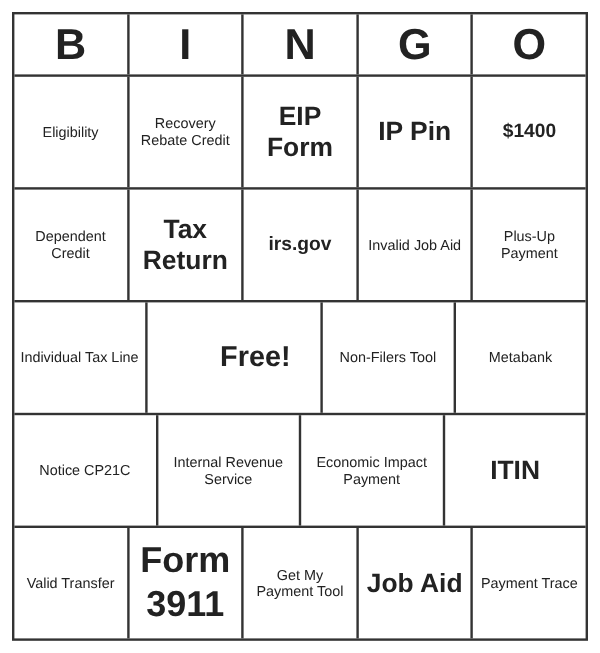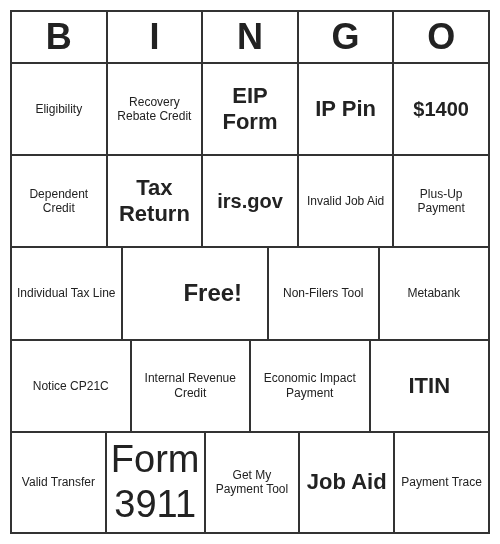--- a/index.html
+++ b/index.html
@@ -82,33 +82,33 @@
     .bingo-cell:last-child {
       border-right: none;
     }
 
     .bingo-cell.large-text {
       font-size: 22px;
       font-weight: bold;
     }
 
     .bingo-cell.medium-text {
-      font-size: 20px;
+      font-size: 16px;
       font-weight: bold;
     }
 
     .bingo-cell.free {
       font-size: 24px;
       font-weight: bold;
       margin-left: 36px;
     }
 
     .bingo-cell.xlarge-text {
-      font-size: 38px;
-      font-weight: normal;
+      font-size: 30px;
+      font-weight: bold;
     }
   </style>
 </head>
 <body>
 
 <div class="bingo-card">
   <div class="bingo-header">
   <div class="bingo-header-cell">B</div>
       <div class="bingo-header-cell">I</div>
       <div class="bingo-header-cell">N</div>
@@ -131,21 +131,21 @@
         <div class="bingo-cell">Plus-Up Payment</div>
       </div>
       <div class="bingo-row">
         <div class="bingo-cell">Individual Tax Line</div>
         <div class="bingo-cell free">Free!</div>
         <div class="bingo-cell">Non-Filers Tool</div>
         <div class="bingo-cell">Metabank</div>
       </div>
       <div class="bingo-row">
         <div class="bingo-cell">Notice CP21C</div>
-        <div class="bingo-cell">Internal Revenue Credit</div>
+        <div class="bingo-cell">Internal Revenue Service</div>
         <div class="bingo-cell">Economic Impact Payment</div>
         <div class="bingo-cell large-text">ITIN</div>
       </div>
       <div class="bingo-row">
         <div class="bingo-cell">Valid Transfer</div>
         <div class="bingo-cell xlarge-text">Form 3911</div>
         <div class="bingo-cell">Get My Payment Tool</div>
         <div class="bingo-cell large-text">Job Aid</div>
         <div class="bingo-cell">Payment Trace</div>
       </div>

